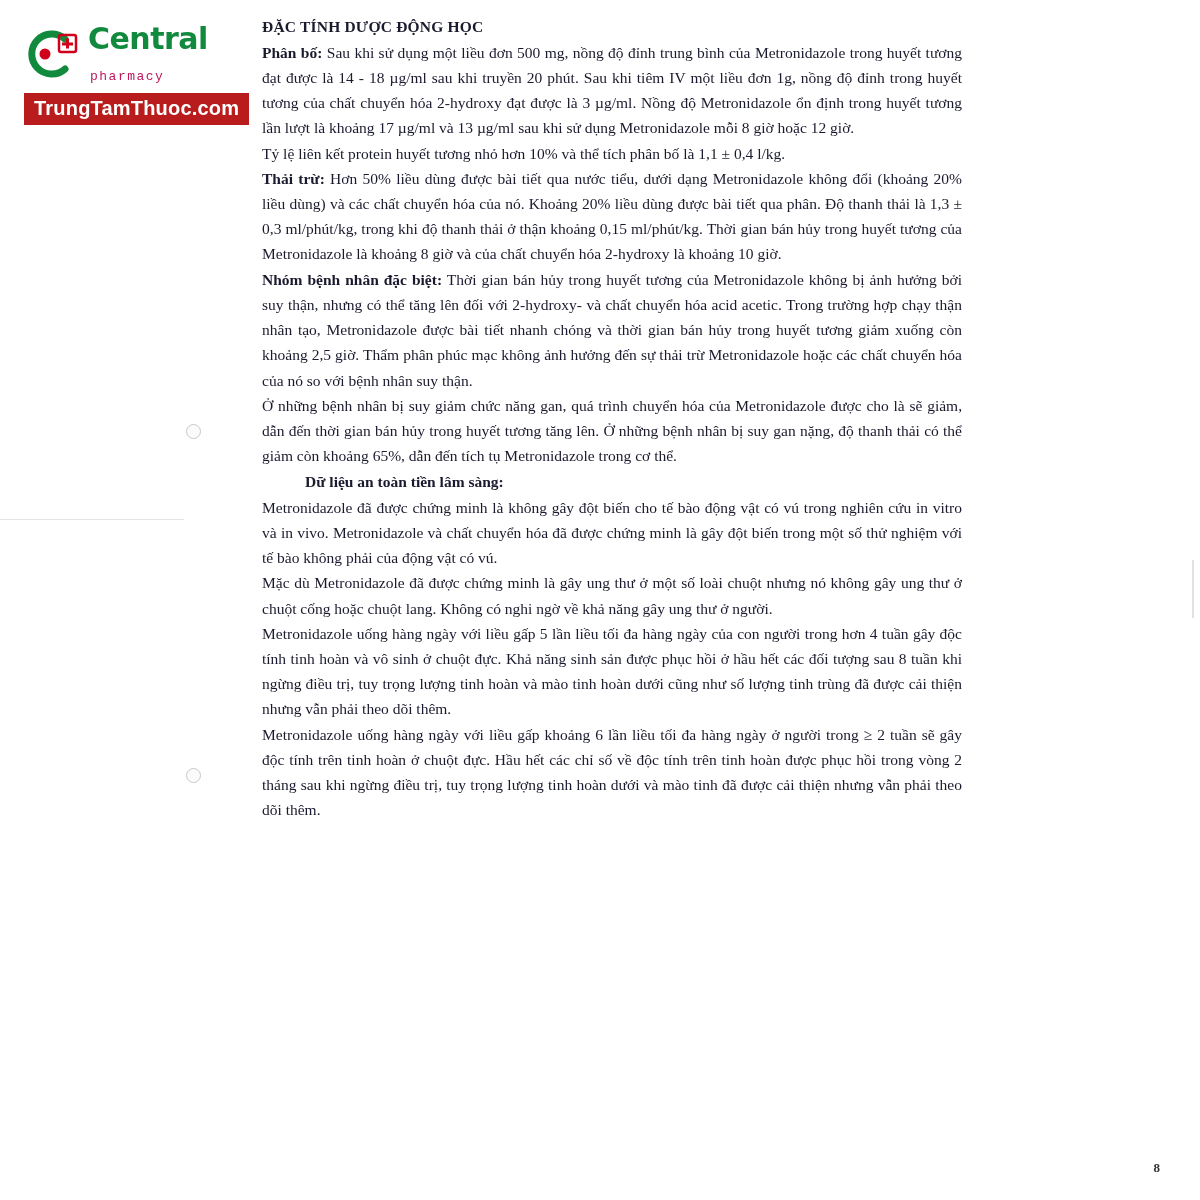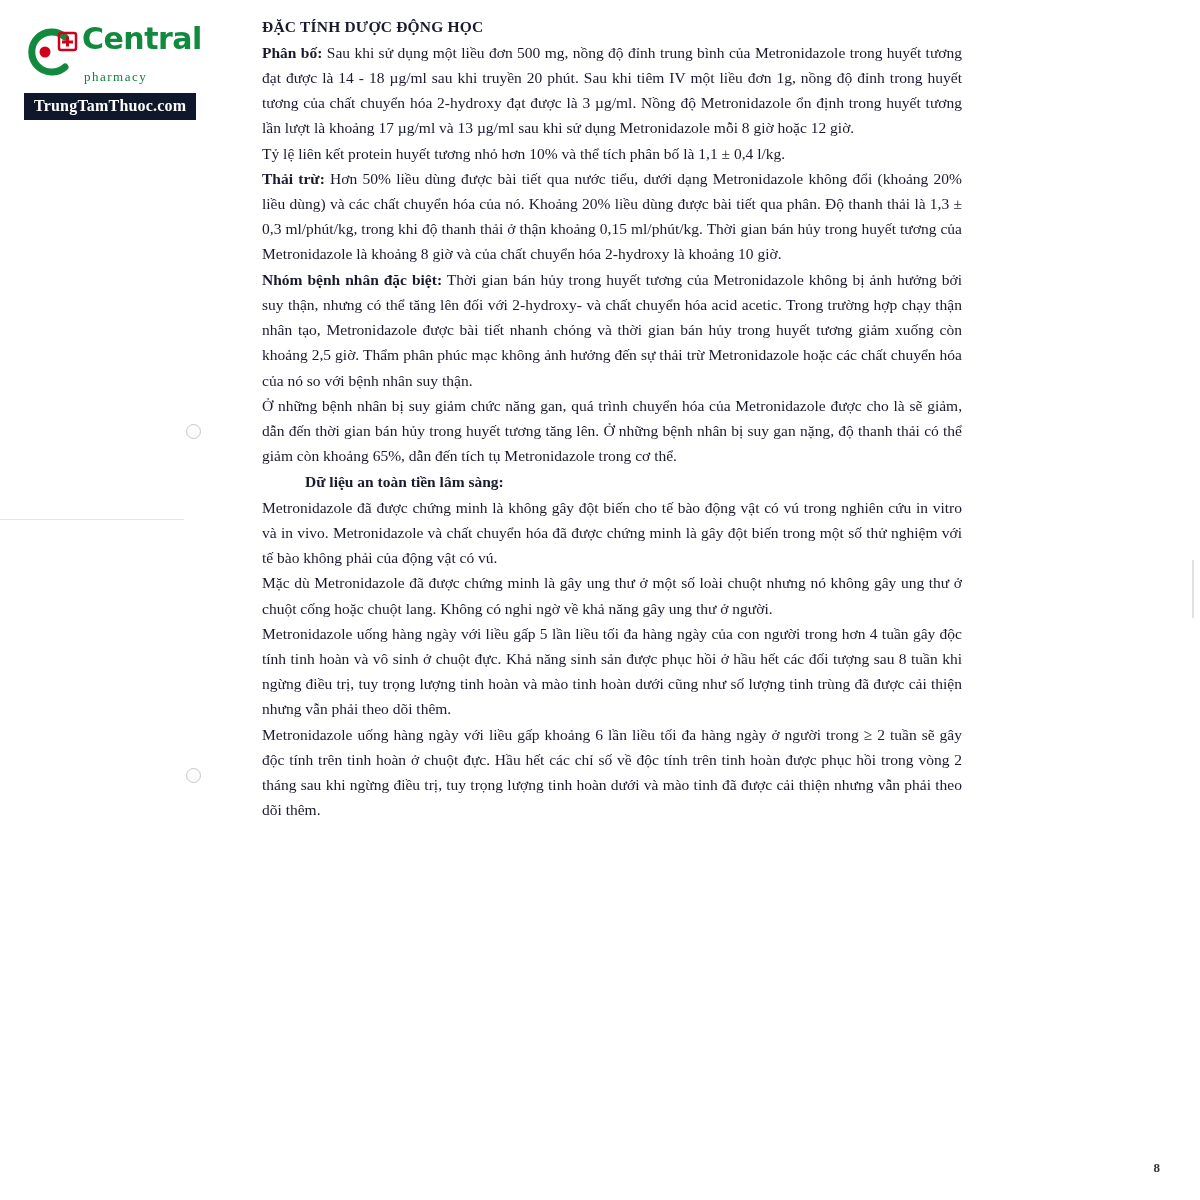--- a/index.html
+++ b/index.html
@@ -18,54 +18,55 @@
 
   
   #logo-block {
     position: absolute;
     top: 24px;
     left: 24px;
     width: 210px;
   }
   #logo-row {
     display: flex;
-    gap: 2px;
+    align-items: center;
+    gap: 8px;
   }
   #logo-mark {
     width: 56px;
     height: 56px;
     position: relative;
     flex: none;
   }
   #logo-text-wrap {
     display: flex;
     flex-direction: column;
     line-height: 1;
   }
   #logo-word {
     font-family: "DejaVu Sans", sans-serif;
     font-size: 30px;
     font-weight: bold;
     color: #128a3e;
     letter-spacing: -0.5px;
   }
   #logo-sub {
-    font-family: Liberation Serif, serif;
+    font-family: Liberation Mono, monospace;
     font-size: 13px;
-    color: #15803d;
+    color: #be185d;
     letter-spacing: 1.5px;
     margin-top: 16px;
     margin-left: 2px;
   }
   #site-banner {
     margin-top: 10px;
-    background: #0f172a;
+    background: #b91c1c;
     color: #ffffff;
-    font-family: Liberation Serif, serif;
-    font-size: 16px;
+    font-family: Liberation Sans, sans-serif;
+    font-size: 20px;
     font-weight: bold;
     padding: 4px 10px 5px 10px;
     display: inline-block;
     letter-spacing: 0.2px;
   }
 
   
   #doc-body {
     position: absolute;
     top: 14px;

